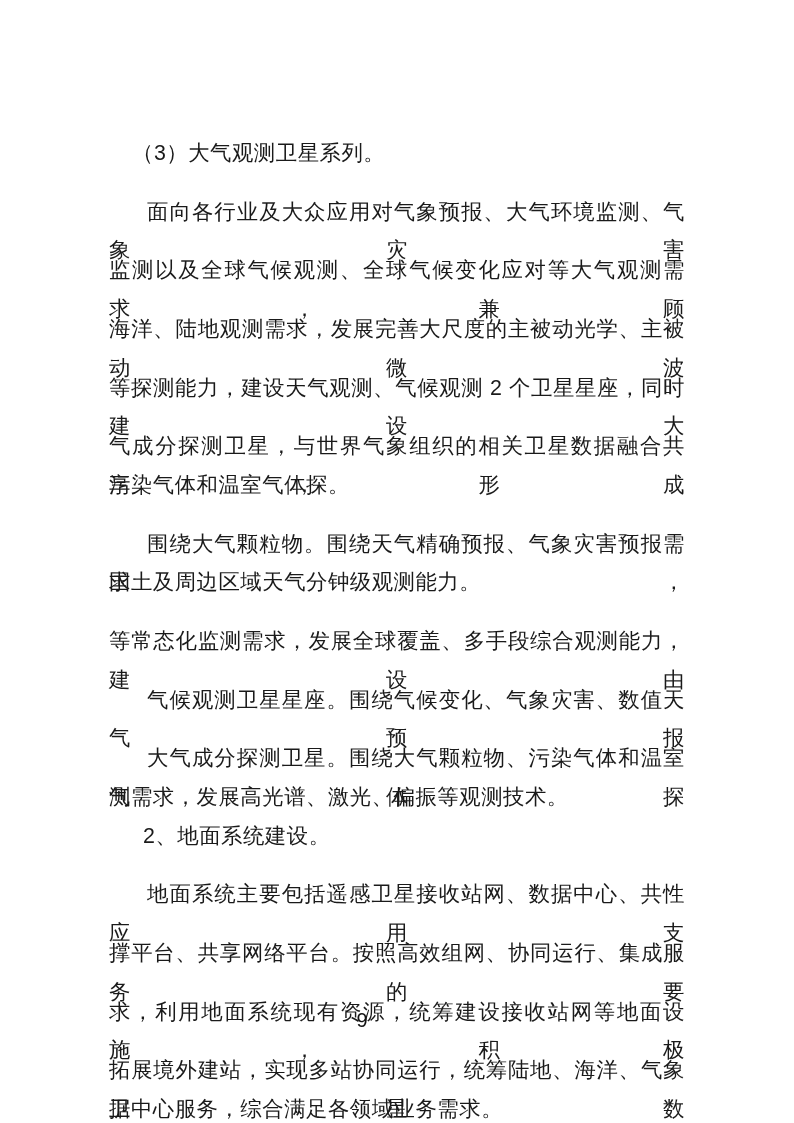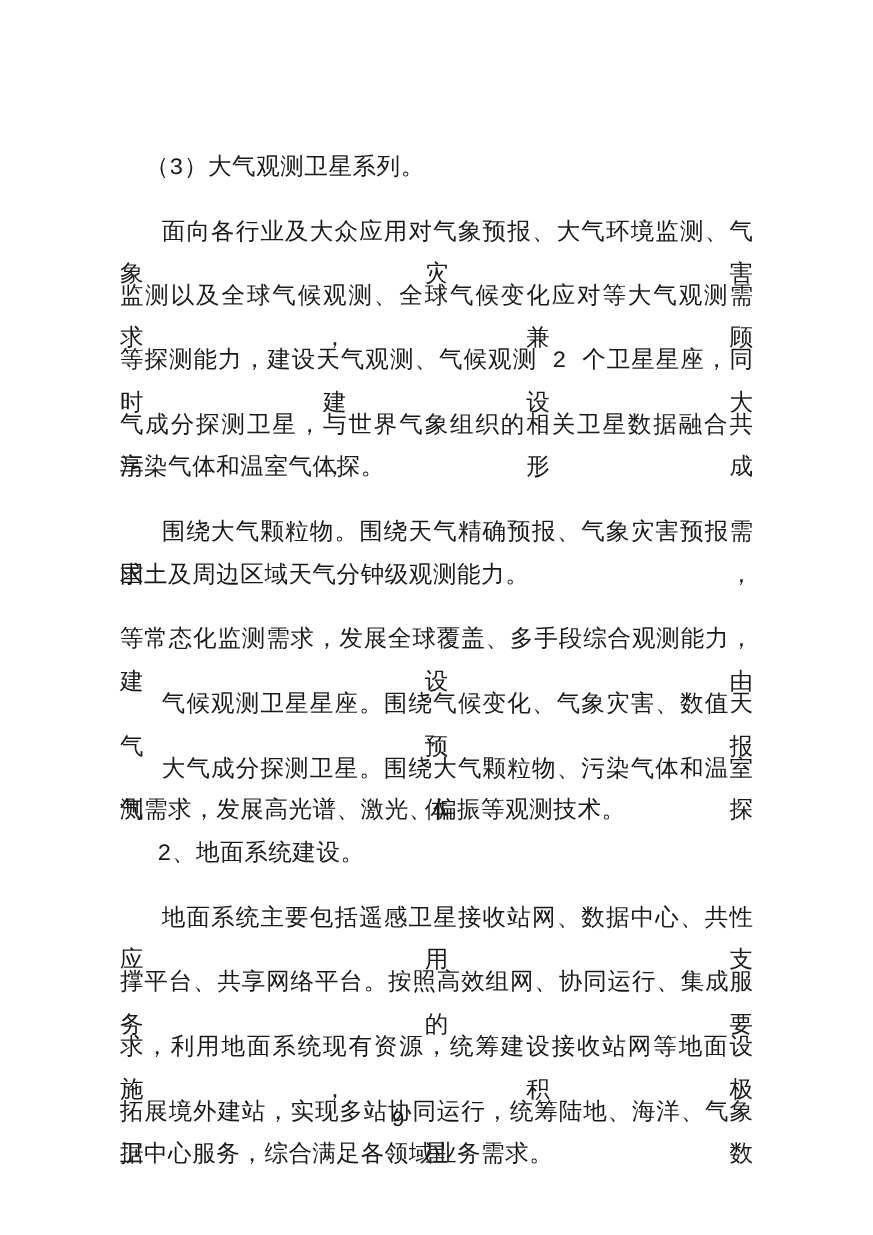--- a/index.html
+++ b/index.html
@@ -6,21 +6,21 @@
     margin: 0;
     padding: 0;
     background: #ffffff;
   }
   .page {
     position: relative;
     width: 724px;
     height: 1123px;
     background: #ffffff;
     overflow: hidden;
-    font-family: Liberation Mono, monospace;
+    font-family: Liberation Sans, sans-serif;
     color: #1a1a1a;
   }
   .text-block {
     position: absolute;
     left: 109px;
     top: 134px;
     width: 576px;
   }
   .paragraph {
     margin: 0;
@@ -68,20 +68,21 @@
 <body>
 
 <div class="page" data-name="document-page">
   <div class="text-block" data-name="text-block">
       <div class="paragraph" data-name="heading-atmosphere-satellite-series">
         <div class="line last-line first-line" data-name="text-line">（3）大气观测卫星系列。</div>
       </div>
       <div class="paragraph" data-name="para-atmosphere-observation-overview">
         <div class="line justify-full first-line" data-name="text-line">面向各行业及大众应用对气象预报、大气环境监测、气象灾害</div>
         <div class="line justify-full" data-name="text-line">监测以及全球气候观测、全球气候变化应对等大气观测需求，兼顾</div>
+        <div class="line justify-full" data-name="text-line">海洋、陆地观测需求，发展完善大尺度的主被动光学、主被动微波</div>
         <div class="line justify-full" data-name="text-line">等探测能力，建设天气观测、气候观测 2 个卫星星座，同时建设大</div>
         <div class="line justify-full" data-name="text-line">气成分探测卫星，与世界气象组织的相关卫星数据融合共享，形成</div>
         <div class="line last-line" data-name="text-line">污染气体和温室气体探。</div>
       </div>
       <div class="paragraph" data-name="para-weather-observation-constellation">
         <div class="line justify-full first-line" data-name="text-line">围绕大气颗粒物。围绕天气精确预报、气象灾害预报需求，</div>
         <div class="line last-line" data-name="text-line">国土及周边区域天气分钟级观测能力。</div>
       </div>
       <div class="paragraph" data-name="para-climate-observation-constellation">
         <div class="line justify-full" data-name="text-line">等常态化监测需求，发展全球覆盖、多手段综合观测能力，建设由</div>

